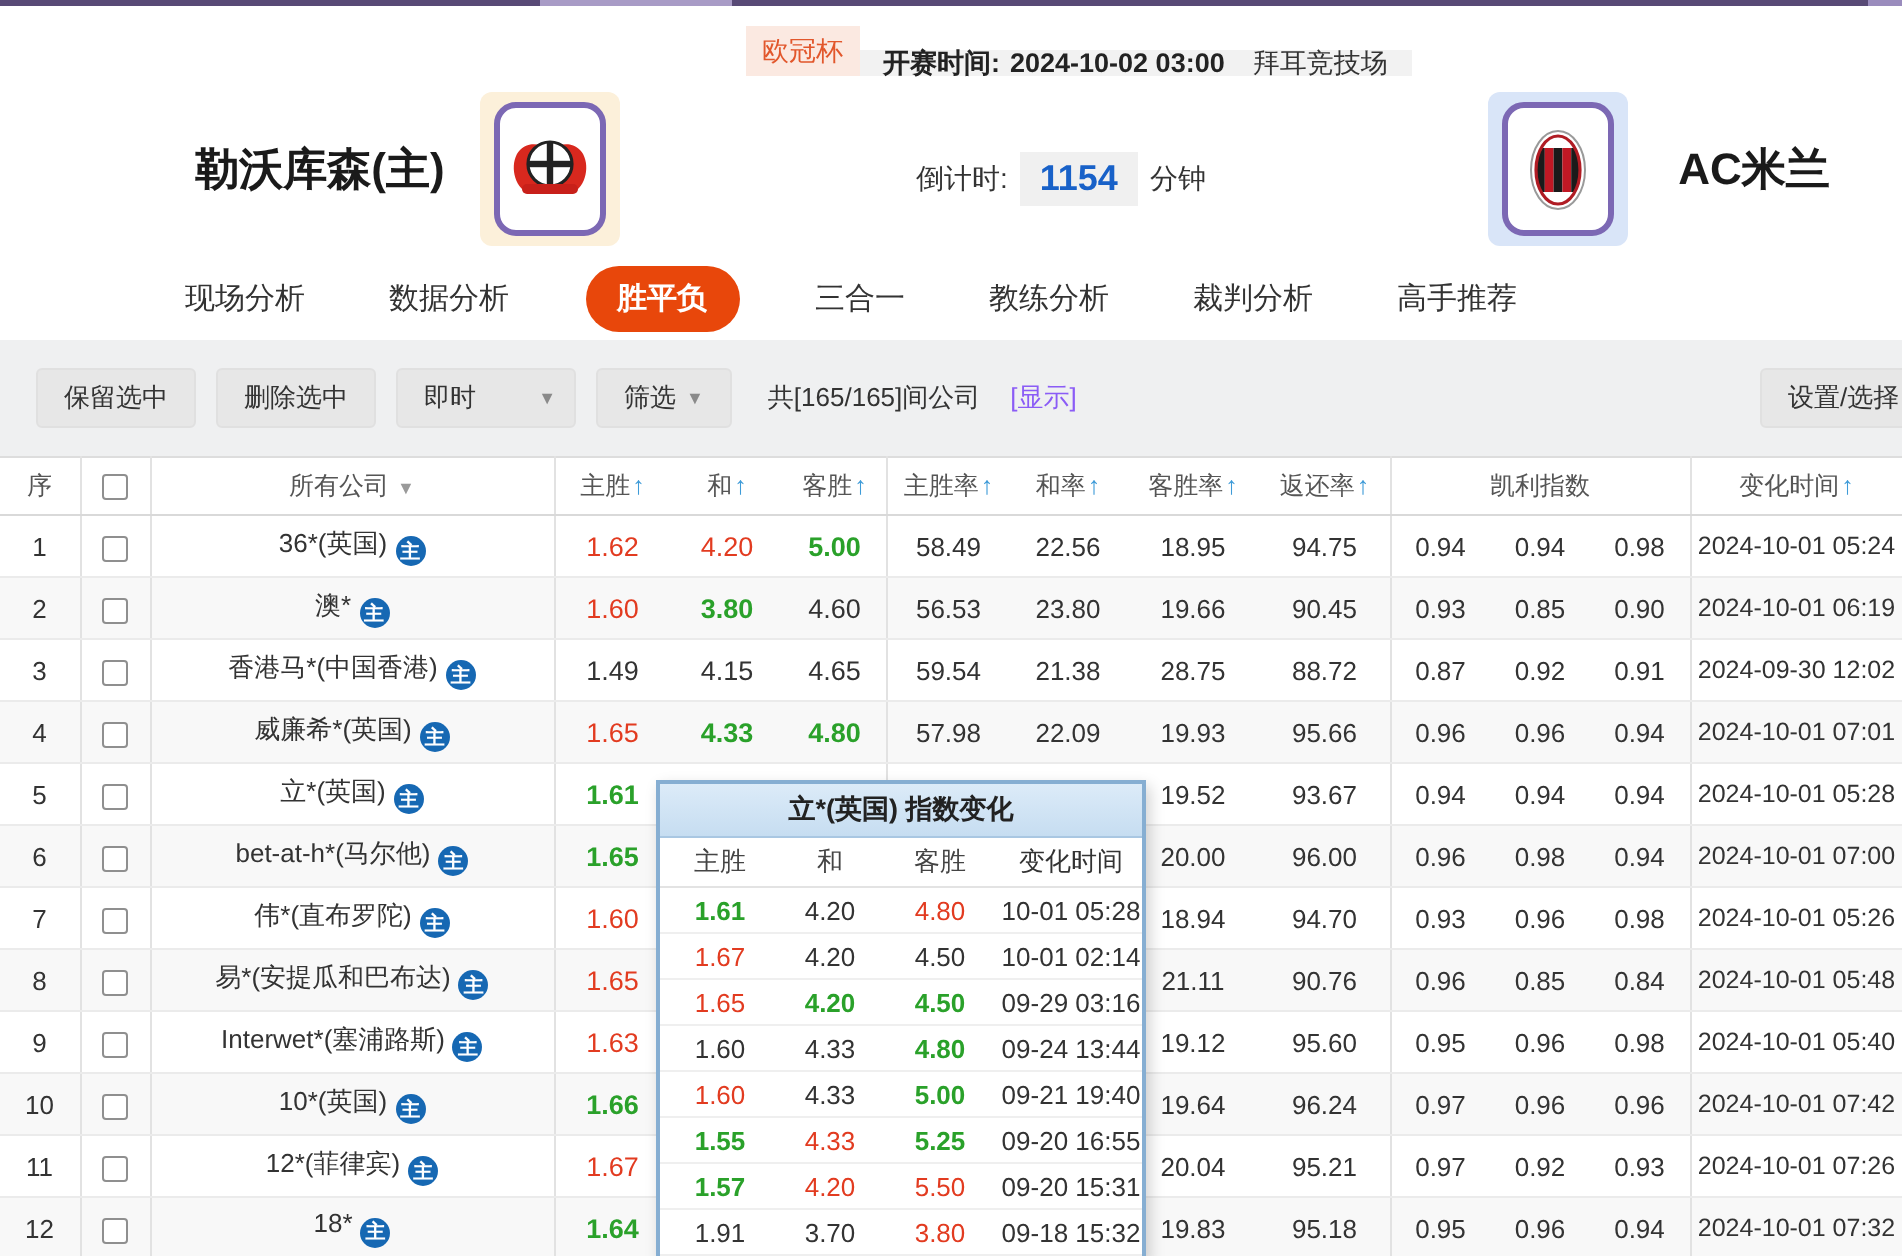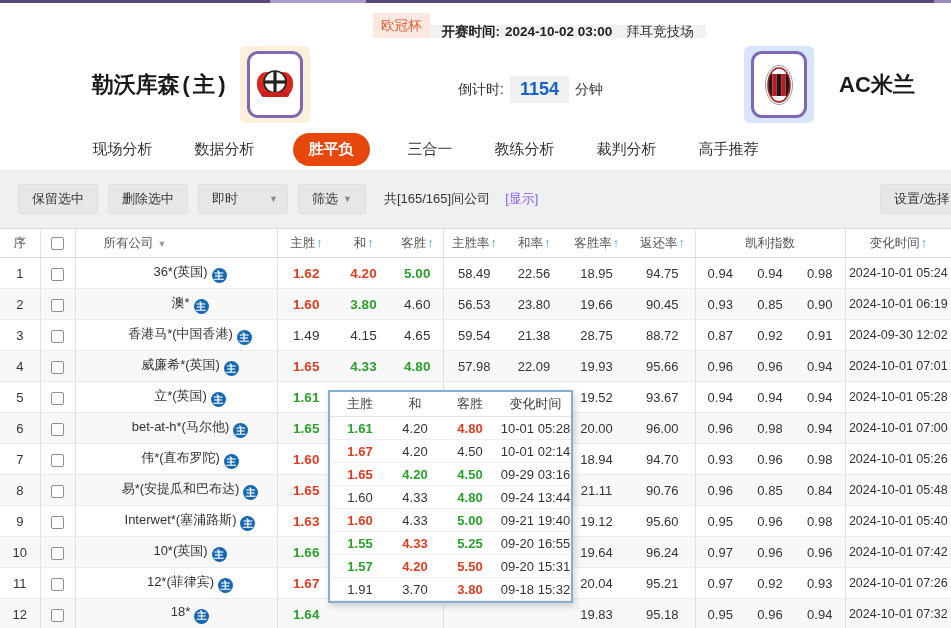--- a/index.html
+++ b/index.html
@@ -16,21 +16,21 @@
 
   
   .league-strip { position: absolute; left: 373px; top: 13px; height: 25px; display: flex; align-items: stretch; font-size: 13.5px; }
   .league-badge { background: #fbe9e1; color: #e2572c; display: flex; align-items: center; padding: 12px 8px; }
   .kick-info { background: #f2f2f2; display: flex; align-items: center; padding: 0 12px; white-space: nowrap; margin-top: 12px; }
   .kick-label, .kick-time { font-weight: bold; color: #222; }
   .kick-time { margin-left: 5px; }
   .venue { margin-left: 14px; color: #333; }
 
   .team-name { position: absolute; top: 70px; font-size: 22px; font-weight: bold; color: #1a1a1a; text-align: center; }
-  .team-name.home { left: 60px; width: 200px; font-family: Liberation Mono, monospace; }
+  .team-name.home { left: 60px; width: 200px; }
   .team-name.away { left: 822px; width: 110px; }
 
   .logo-box { position: absolute; top: 46px; width: 70px; height: 77px; border-radius: 6px; }
   .logo-box.home { left: 240px; background: #fcf0da; }
   .logo-box.away { left: 744px; background: #d9e5f8; }
   .logo-inner { position: absolute; left: 7px; right: 7px; top: 5px; bottom: 5px; background: #fff;
     border: 3px solid #7c68b4; border-radius: 11px; display: flex; align-items: center; justify-content: center; }
 
   .countdown { position: absolute; left: 458px; top: 76px; display: flex; align-items: center; font-size: 14px; color: #333; }
   .cd-value { background: #f0f0f0; color: #1861c8; font-size: 18px; font-weight: bold; padding: 3px 10px; margin: 0 6px; }
@@ -55,30 +55,30 @@
   
   .odds-table { position: absolute; left: 0; top: 228px; width: 951px; border-collapse: collapse; table-layout: fixed;
     border-top: 1px solid #ddd; }
   .odds-table th { height: 29px; font-weight: normal; color: #555; font-size: 12.5px; background: #fff;
     border-bottom: 1px solid #d9d9d9; white-space: nowrap; }
   .odds-table td { height: 31px; text-align: center; border-bottom: 1px solid #ebebeb; white-space: nowrap; overflow: hidden; }
   .odds-table tr.trow:nth-child(even) td { background: #f8f8f8; }
   .sep { border-right: 1px solid #e2e2e2; }
   .arrow { color: #3e9bd8; font-weight: bold; margin-left: 1px; }
   .drop { color: #9a9a9a; font-size: 9px; margin-left: 4px; }
-  .c-comp { text-align: left; padding-left: 28px; }
+  .c-comp { text-align: center; padding-left: 0; }
   .comp-name { cursor: pointer; }
   .zhu { display: inline-flex; width: 15px; height: 15px; border-radius: 50%; background: #1668b3; color: #fff;
     font-size: 10px; font-weight: bold; align-items: center; justify-content: center; margin-left: 4px;
     vertical-align: -3px; cursor: pointer; }
   .checkbox { display: inline-block; width: 13px; height: 13px; border: 1px solid #8f8f8f; border-radius: 2px;
     background: #fff; vertical-align: middle; cursor: pointer; }
   .c-odd { font-size: 13.5px; }
   .c-time { font-size: 12.5px; color: #333; }
-  .red { color: #e23b20; font-weight: bold; }
+  .red { color: #e23b20; font-weight: normal; }
   .green { color: #2aa12a; font-weight: bold; }
   .plain { color: #333; font-weight: normal; }
 
   
   .popup { position: absolute; left: 328px; top: 390px; width: 245px; background: #fff;
     border: 2px solid #86aed2; z-index: 20; box-shadow: 2px 3px 7px rgba(0,0,0,.18); }
   .pop-title { height: 27px; background: linear-gradient(#dcebf8, #c6ddf1); border-bottom: 1px solid #a9c7e2;
     display: flex; align-items: center; justify-content: center; font-weight: bold; font-size: 13.5px; color: #222; }
   .pop-row { display: flex; align-items: center; height: 23px; border-bottom: 1px solid #efefef; font-size: 13px; }
   .pop-row.pop-head { height: 25px; color: #444; border-bottom: 1px solid #e3e3e3; }
@@ -413,20 +413,21 @@
         <td>0.95</td>
         <td>0.96</td>
         <td class="sep">0.94</td>
         <td class="c-time">2024-10-01 07:32</td>
       </tr>
 
   </tbody>
 </table>
 
 <div class="popup">
+  <div class="pop-title">立*(英国) 指数变化</div>
   <div class="pop-row pop-head">
     <span class="p-c p-h">主胜</span>
     <span class="p-c p-d">和</span>
     <span class="p-c p-a">客胜</span>
     <span class="p-t">变化时间</span>
   </div>
 
     <div class="pop-row">
       <span class="p-c p-h green">1.61</span>
       <span class="p-c p-d plain">4.20</span>

